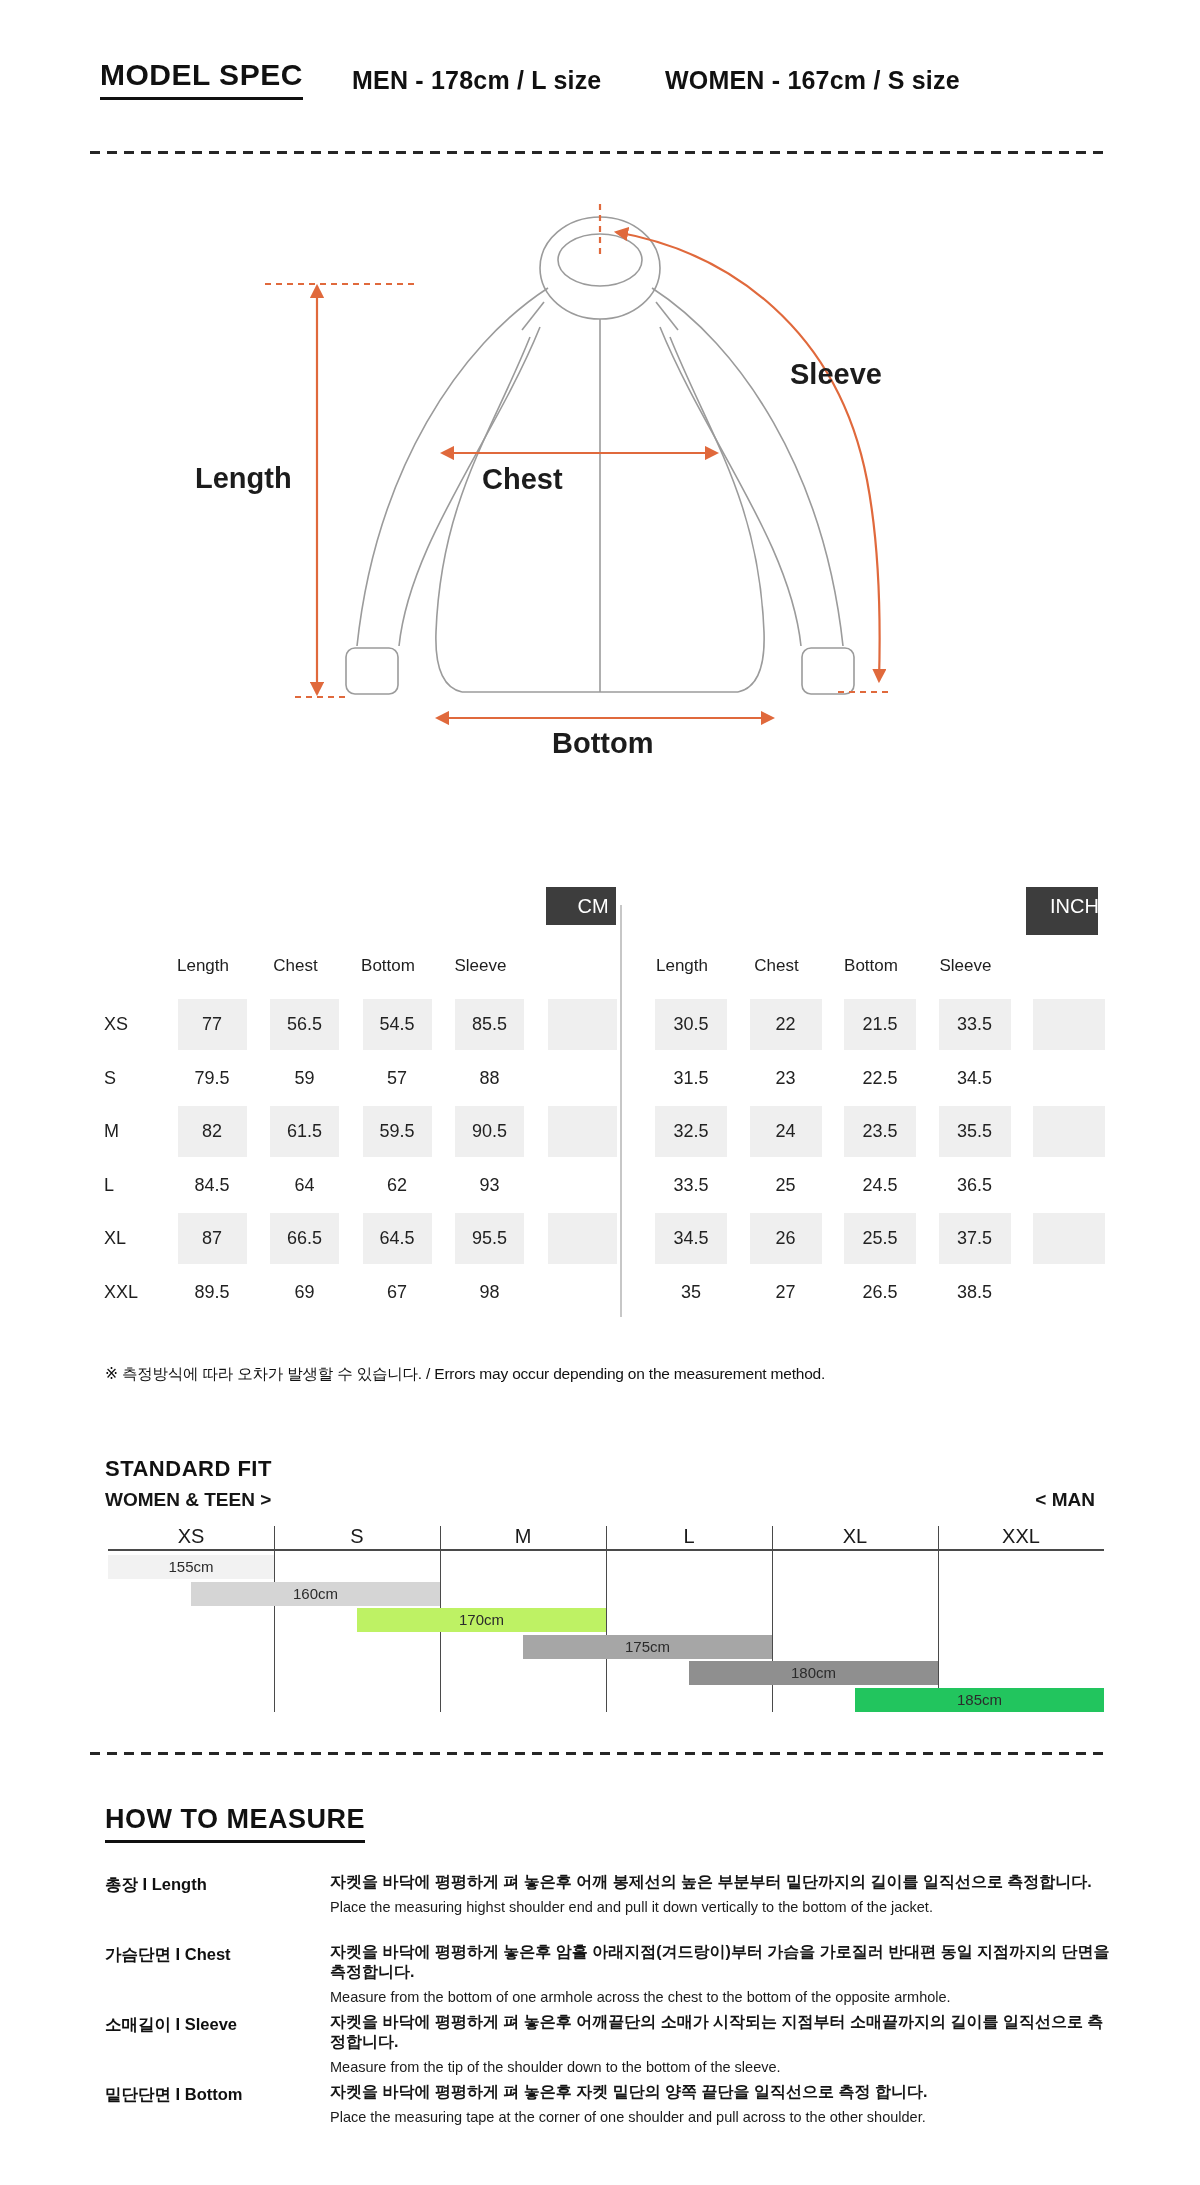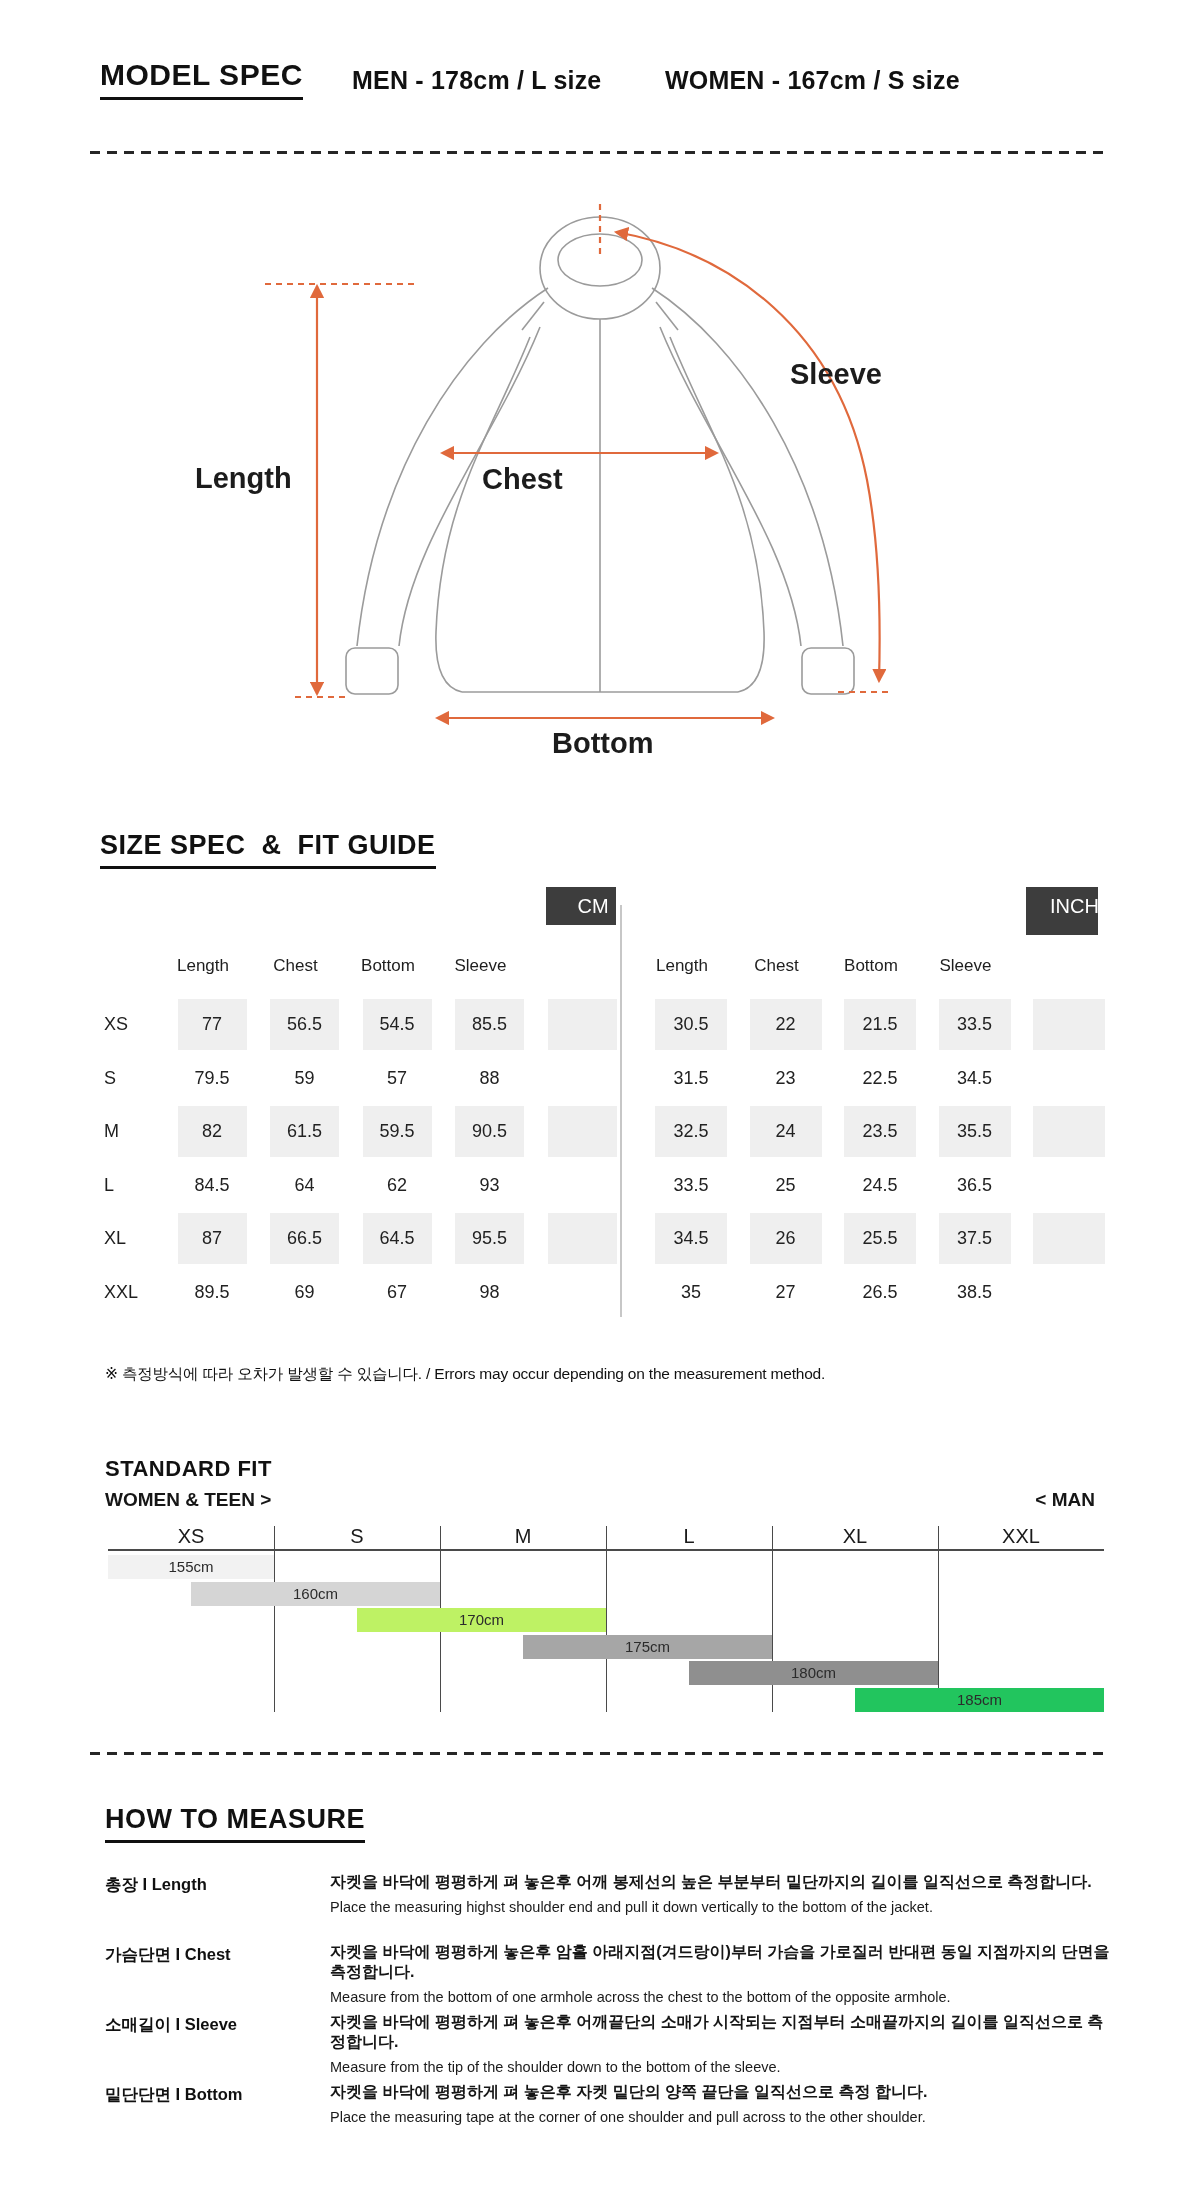--- a/index.html
+++ b/index.html
@@ -94,21 +94,20 @@
       <path d="M367,538 H703" marker-start="url(#arw)" marker-end="url(#arw)"></path>
       <path d="M546,52 C660,72 768,150 797,300 C808,358 811,432 809,501" marker-start="url(#arw)" marker-end="url(#arw)"></path>
       <path d="M768,512 H822" stroke-dasharray="6 5"></path>
     </g>
   </svg>
   <span class="abs diag-label" style="left:195px; top:462px;">Length</span>
   <span class="abs diag-label" style="left:482px; top:463px;">Chest</span>
   <span class="abs diag-label" style="left:790px; top:358px;">Sleeve</span>
   <span class="abs diag-label" style="left:552px; top:727px;">Bottom</span>
 
-  <span class="abs title-sec h-underline" style="left:100px; top:830px;">SIZE SPEC  &amp;  FIT GUIDE</span>
 
   <div class="abs unit-badge" style="left:546px; top:887px; width:70px; height:38px;">CM</div>
   <div class="abs unit-badge" style="left:1026px; top:887px; width:72px; height:48px;">INCH</div>
 
   <div class="abs tbl-divider" style="left:620px; top:905px; height:412px;"></div>
 
   <div class="abs tbl-head cm-grid" style="left:100px; top:956px;">
       <span class="col-head"></span>
       <span class="col-head">Length</span>
       <span class="col-head">Chest</span>

